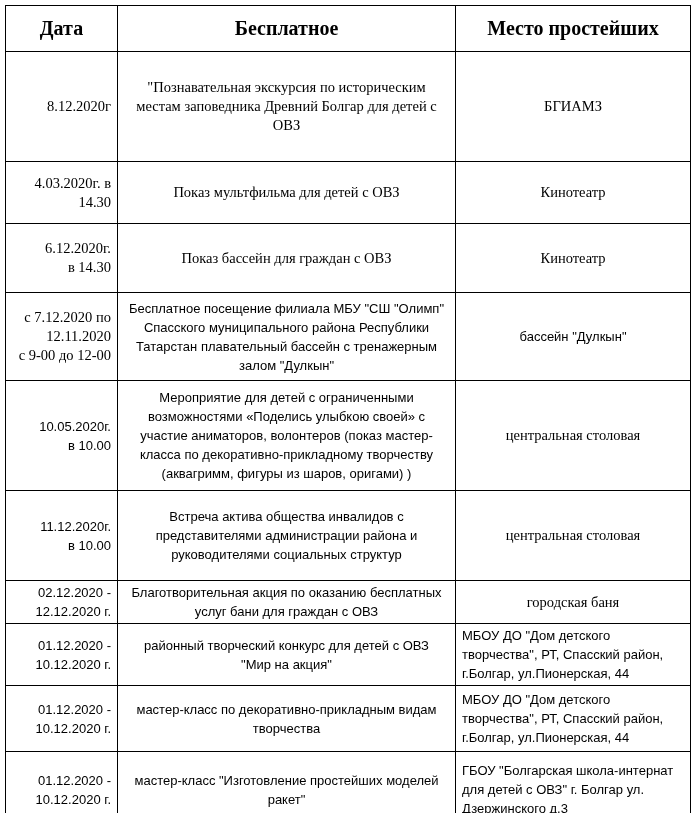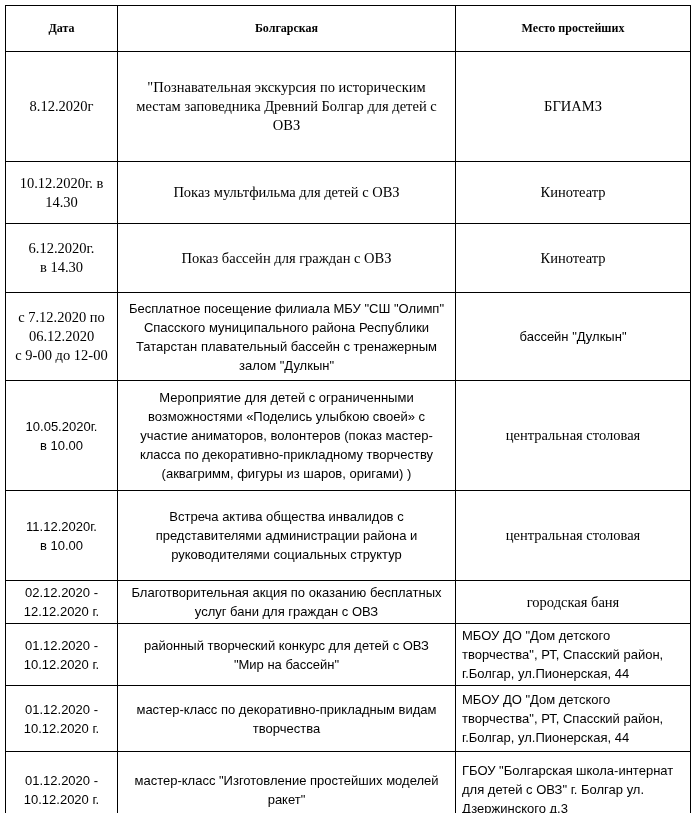--- a/index.html
+++ b/index.html
@@ -12,68 +12,68 @@
     color: #000;
   }
   td, th {
     border: 1px solid #000;
     padding: 2px 6px;
     vertical-align: middle;
     line-height: 19px;
     font-size: 14px;
     overflow: hidden;
   }
-  th { font-family: "Liberation Serif", serif; font-weight: bold; font-size: 12px; text-align: center; }
-  .c-date { text-align: center; }
+  th { font-family: "Liberation Serif", serif; font-weight: bold; font-size: 20px; text-align: center; }
+  .c-date { text-align: right; }
   .c-event { text-align: center; }
   .c-place { text-align: center; }
   .serif { font-family: "Liberation Serif", serif; font-size: 14.5px; }
   .sans { font-family: "Liberation Sans", sans-serif; font-size: 13px; }
   .left { text-align: left; }
   .cell-text { white-space: pre-line; }
 </style>
 </head>
 <body>
 
 <table>
   <colgroup>
     <col style="width:112px">
     <col style="width:338px">
     <col style="width:235px">
   </colgroup>
   <thead>
     <tr style="height:46px">
       <th>Дата</th>
-      <th>Болгарская</th>
+      <th>Бесплатное</th>
       <th>Место простейших</th>
     </tr>
   </thead>
   <tbody>
     <tr style="height:110px">
       <td class="c-date serif cell-text">8.12.2020г</td>
       <td class="c-event serif cell-text">"Познавательная экскурсия   по историческим
 местам заповедника Древний Болгар для детей с
 ОВЗ</td>
       <td class="c-place serif cell-text">БГИАМЗ</td>
     </tr>
     <tr style="height:62px">
-      <td class="c-date serif cell-text">10.12.2020г. в
+      <td class="c-date serif cell-text">4.03.2020г. в
 14.30</td>
       <td class="c-event serif cell-text">Показ мультфильма для детей с ОВЗ</td>
       <td class="c-place serif cell-text">Кинотеатр</td>
     </tr>
     <tr style="height:69px">
       <td class="c-date serif cell-text">6.12.2020г.
 в 14.30</td>
       <td class="c-event serif cell-text">Показ бассейн для граждан с ОВЗ</td>
       <td class="c-place serif cell-text">Кинотеатр</td>
     </tr>
     <tr style="height:88px">
       <td class="c-date serif cell-text">с 7.12.2020 по
-06.12.2020
+12.11.2020
 с 9-00 до 12-00</td>
       <td class="c-event sans cell-text">Бесплатное посещение филиала МБУ "СШ "Олимп"
 Спасского муниципального района Республики
 Татарстан плавательный бассейн с тренажерным
 залом "Дулкын"</td>
       <td class="c-place sans cell-text">бассейн "Дулкын"</td>
     </tr>
     <tr style="height:110px">
       <td class="c-date sans cell-text">10.05.2020г.
 в 10.00</td>
@@ -96,21 +96,21 @@
       <td class="c-date sans cell-text">02.12.2020 -
 12.12.2020 г.</td>
       <td class="c-event sans cell-text">Благотворительная акция по оказанию бесплатных
 услуг бани для граждан с ОВЗ</td>
       <td class="c-place serif cell-text">городская баня</td>
     </tr>
     <tr style="height:58px">
       <td class="c-date sans cell-text">01.12.2020 -
 10.12.2020 г.</td>
       <td class="c-event sans cell-text">районный творческий конкурс для детей с ОВЗ
-"Мир на бассейн"</td>
+"Мир на акция"</td>
       <td class="left sans cell-text">МБОУ ДО "Дом детского
 творчества", РТ, Спасский район,
 г.Болгар, ул.Пионерская, 44</td>
     </tr>
     <tr style="height:66px">
       <td class="c-date sans cell-text">01.12.2020 -
 10.12.2020 г.</td>
       <td class="c-event sans cell-text">мастер-класс по декоративно-прикладным видам
 творчества</td>
       <td class="left sans cell-text">МБОУ ДО "Дом детского

